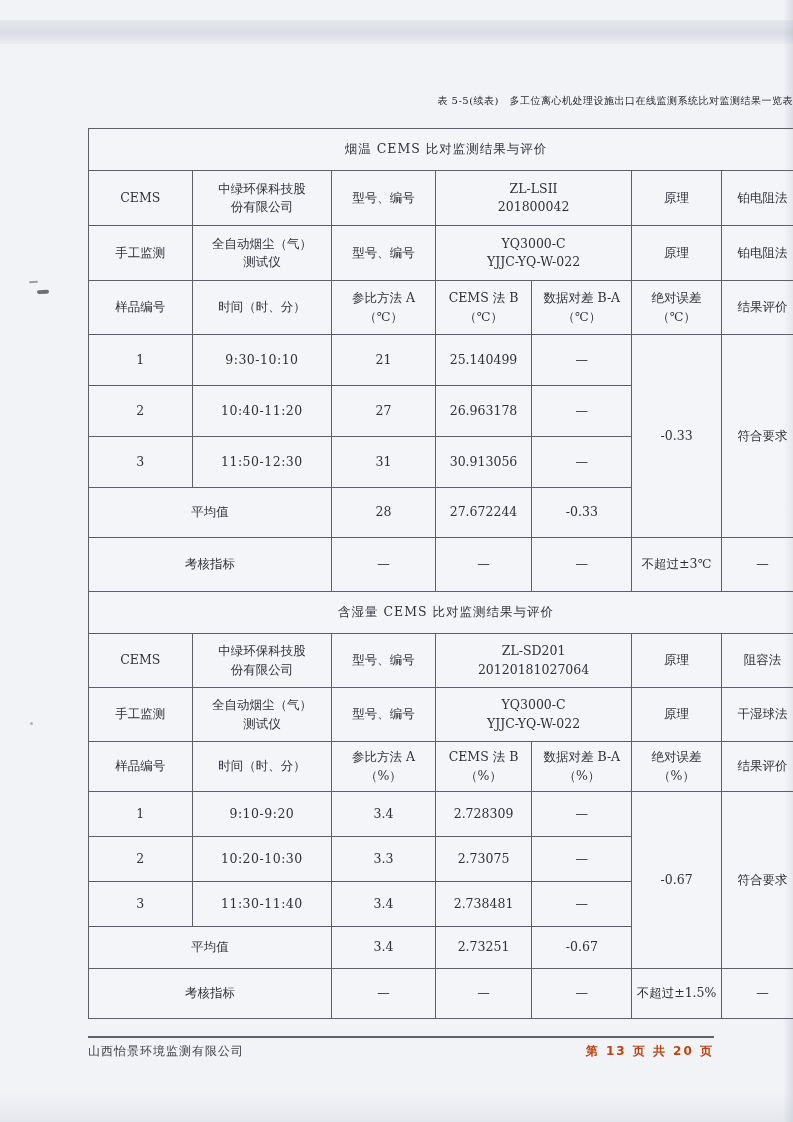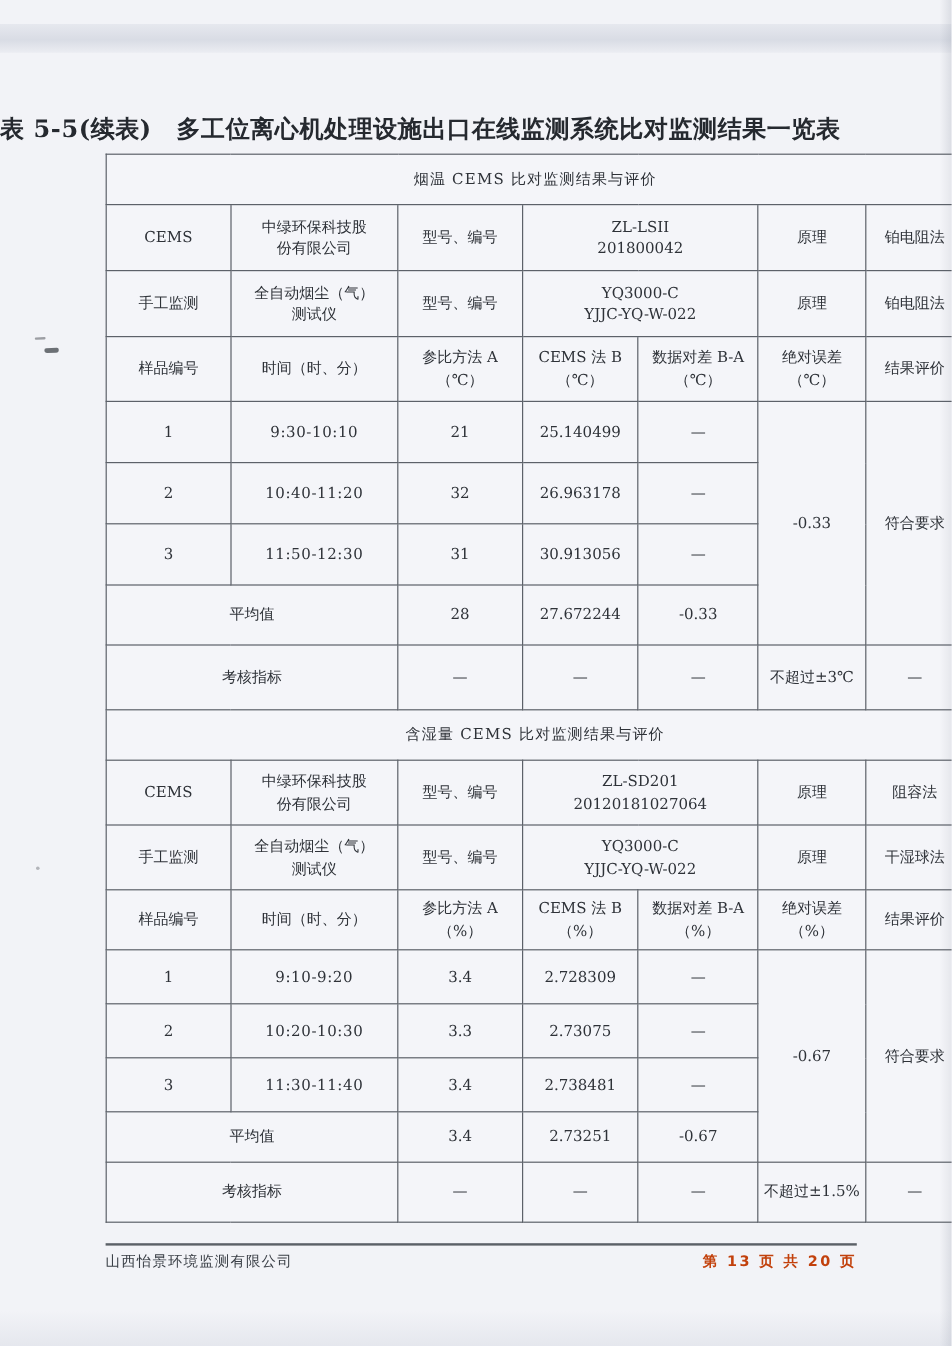--- a/index.html
+++ b/index.html
@@ -20,22 +20,22 @@
   }
   .scan-band-bottom{
     position:absolute;left:0;bottom:0;width:793px;height:30px;
     background:linear-gradient(to top, rgba(176,183,199,0.20), rgba(176,183,199,0));
   }
   .speck{position:absolute;background:#55585e;border-radius:2px;}
   .speck.s1{left:29px;top:281px;width:9px;height:2px;opacity:.55;transform:rotate(-3deg);}
   .speck.s2{left:37px;top:290px;width:12px;height:4px;opacity:.85;transform:rotate(-2deg);border-radius:2px 2px 3px 3px;}
   .speck.s3{left:30px;top:722px;width:3px;height:3px;opacity:.4;border-radius:50%;}
   .page-title{
-    position:absolute;left:0;top:94px;width:793px;text-align:left;
-    font-size:20px;font-weight:bold;color:#25292f;letter-spacing:0.5px;
+    position:absolute;left:0;top:94px;width:793px;text-align:right;
+    font-size:10px;font-weight:normal;color:#25292f;letter-spacing:0.5px;
   }
   table.report{
     position:absolute;left:88px;top:128px;width:716px;
     border-collapse:collapse;table-layout:fixed;
     background:rgba(250,250,253,0.35);
   }
   table.report td,table.report th{
     border:1px solid #5c6169;
     text-align:center;vertical-align:middle;
     font-size:12.5px;font-weight:normal;
@@ -132,21 +132,21 @@
       <td class="time-cell">9:30-10:10</td>
       <td class="num-cell">21</td>
       <td class="num-cell">25.140499</td>
       <td class="dash-cell">—</td>
       <td rowspan="4">-0.33</td>
       <td rowspan="4">符合要求</td>
     </tr>
     <tr style="height:51px">
       <td>2</td>
       <td class="time-cell">10:40-11:20</td>
-      <td class="num-cell">32</td>
+      <td class="num-cell">27</td>
       <td class="num-cell">26.963178</td>
       <td class="dash-cell">—</td>
     </tr>
     <tr style="height:51px">
       <td>3</td>
       <td class="time-cell">11:50-12:30</td>
       <td class="num-cell">31</td>
       <td class="num-cell">30.913056</td>
       <td class="dash-cell">—</td>
     </tr>

